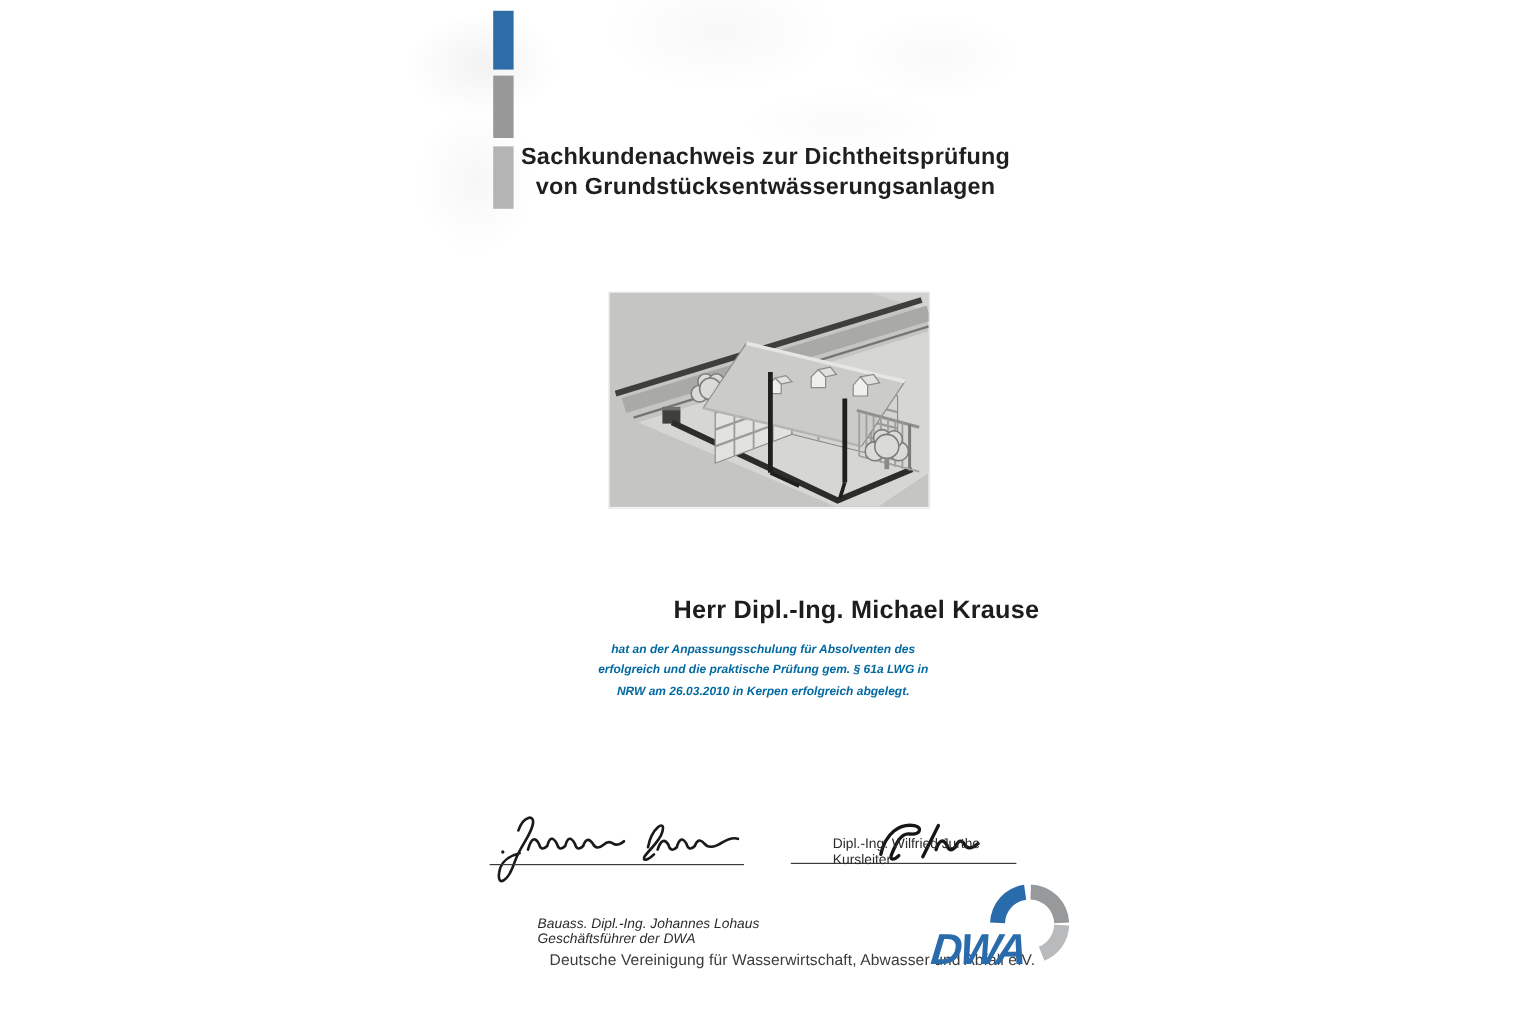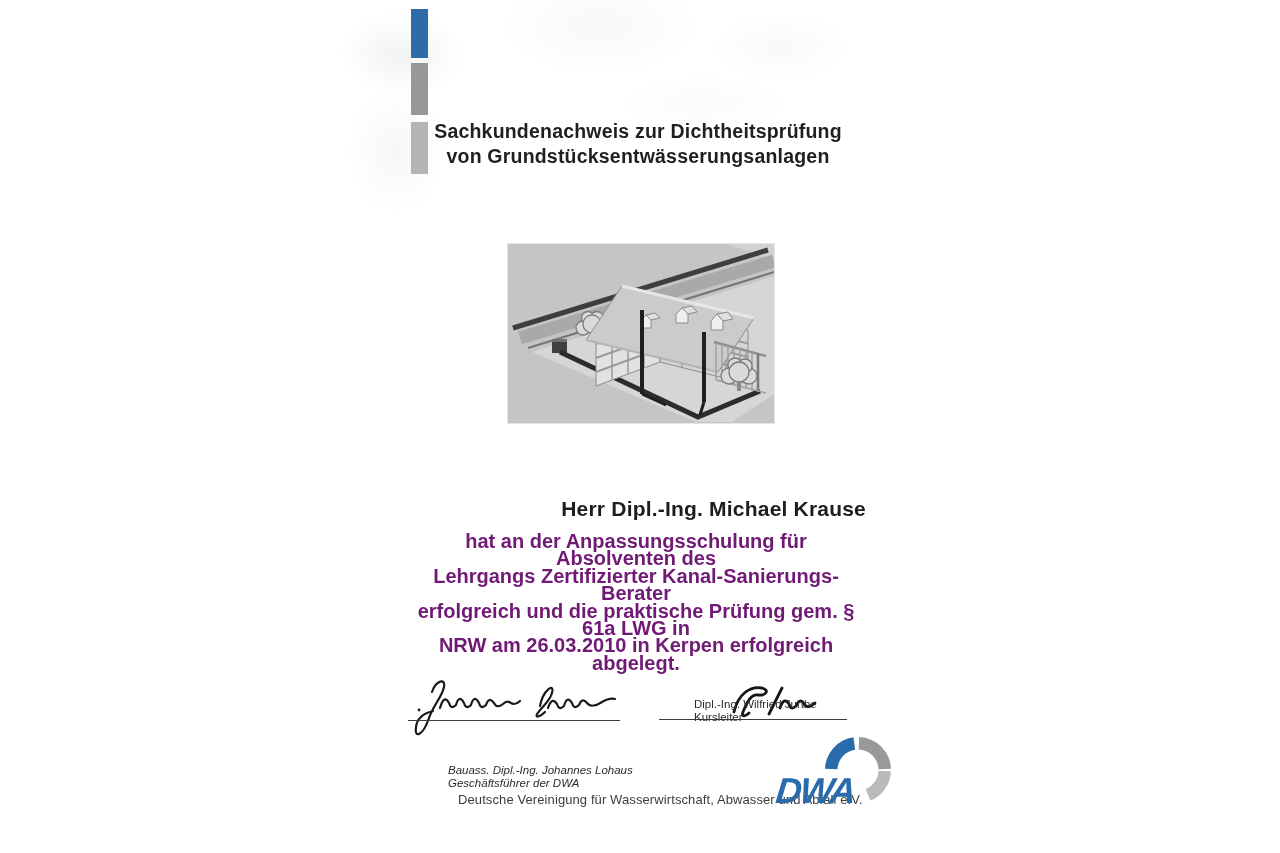--- a/index.html
+++ b/index.html
@@ -24,21 +24,21 @@
     font-size:19.5px;line-height:24.5px;font-weight:bold;color:#1f1f1f;letter-spacing:.2px;}
 
   .illustration{position:absolute;left:508px;top:244px;width:266px;height:179px;
     overflow:hidden;box-shadow:0 0 0 1px rgba(180,180,180,.35);}
   .illustration svg{display:block;}
 
   .recipient{position:absolute;left:406px;top:497px;width:460px;text-align:right;
     font-size:21px;font-weight:bold;color:#1d1d1d;letter-spacing:.2px;}
 
   .bodytext{position:absolute;left:404px;top:533px;width:464px;text-align:center;
-    font-size:20px;line-height:17.4px;font-weight:bold;color:#701a75;}
+    font-size:10px;line-height:17.4px;font-weight:bold;color:#0369a1;font-style:italic;}
 
   .legal{position:absolute;left:404px;top:619px;width:464px;text-align:center;
     font-size:11px;line-height:11.4px;color:#2e2e2e;}
 
   .sig-rule{position:absolute;height:0;border-top:1.4px solid #3c3c3c;}
   .sig-rule-left{left:408px;top:720px;width:212px;}
   .sig-rule-right{left:659px;top:719px;width:188px;}
   .sig-svg{position:absolute;}
   .sig-svg.left{left:406px;top:670px;}
   .sig-svg.right{left:722px;top:680px;}
@@ -165,21 +165,20 @@
           <circle cx="0" cy="0" r="10"></circle>
         <rect x="-2" y="10" width="4" height="9" fill="#8a8a88" stroke="none"></rect>
       </g>
     </svg>
   </div>
 
   <div class="recipient">Herr Dipl.-Ing. Michael Krause</div>
 
   <div class="bodytext">
     <div>hat an der Anpassungsschulung für Absolventen des</div>
-    <div>Lehrgangs Zertifizierter Kanal-Sanierungs-Berater</div>
     <div>erfolgreich und die praktische Prüfung gem. § 61a LWG in</div>
     <div>NRW am 26.03.2010 in Kerpen erfolgreich abgelegt.</div>
   </div>
 
 
   <svg class="sig-svg left" width="215" height="75" viewBox="0 0 215 75" xmlns="http://www.w3.org/2000/svg">
     <g fill="none" stroke="#1a1a1a" stroke-width="2.2" stroke-linecap="round">
       <circle cx="13" cy="40" r="1.4" fill="#1a1a1a" stroke="none"></circle>
       <path d="M26,22 C30,10 40,8 38,17 C36,27 28,34 23,48 C17,66 8,69 10,57 C11,48 19,43 27,41"></path>
       <path d="M34,38 Q38,24 43,33 Q45,40 50,35 Q53,24 58,33 Q60,40 65,35 Q68,24 73,33 Q75,40 80,35 Q83,26 88,33 Q91,39 97,34 Q101,30 105,33 C108,35 112,33 114,31"></path>

